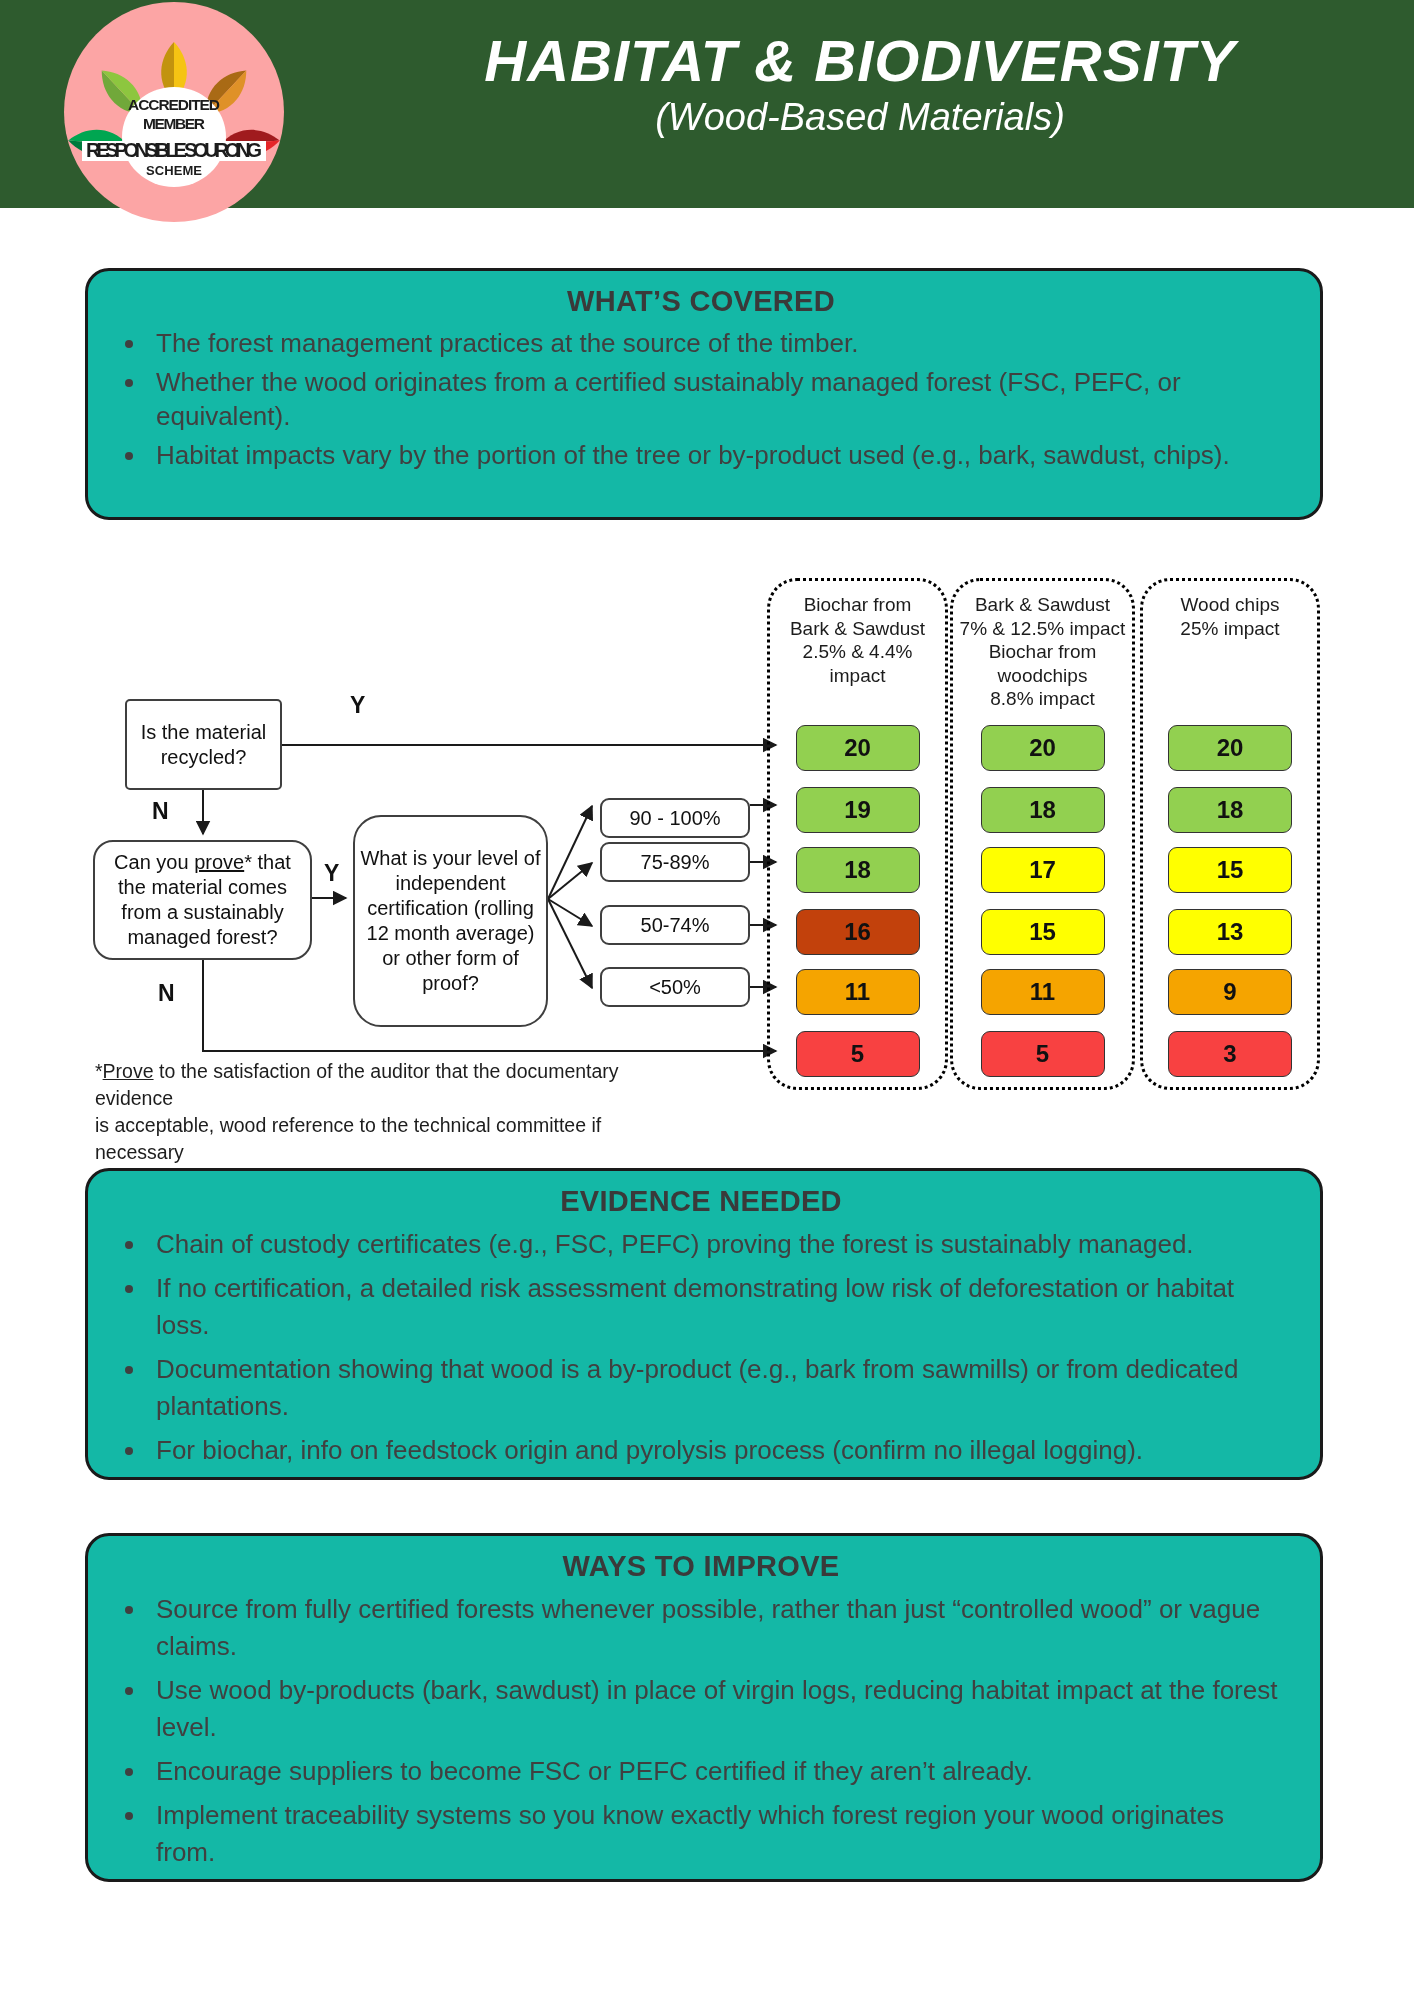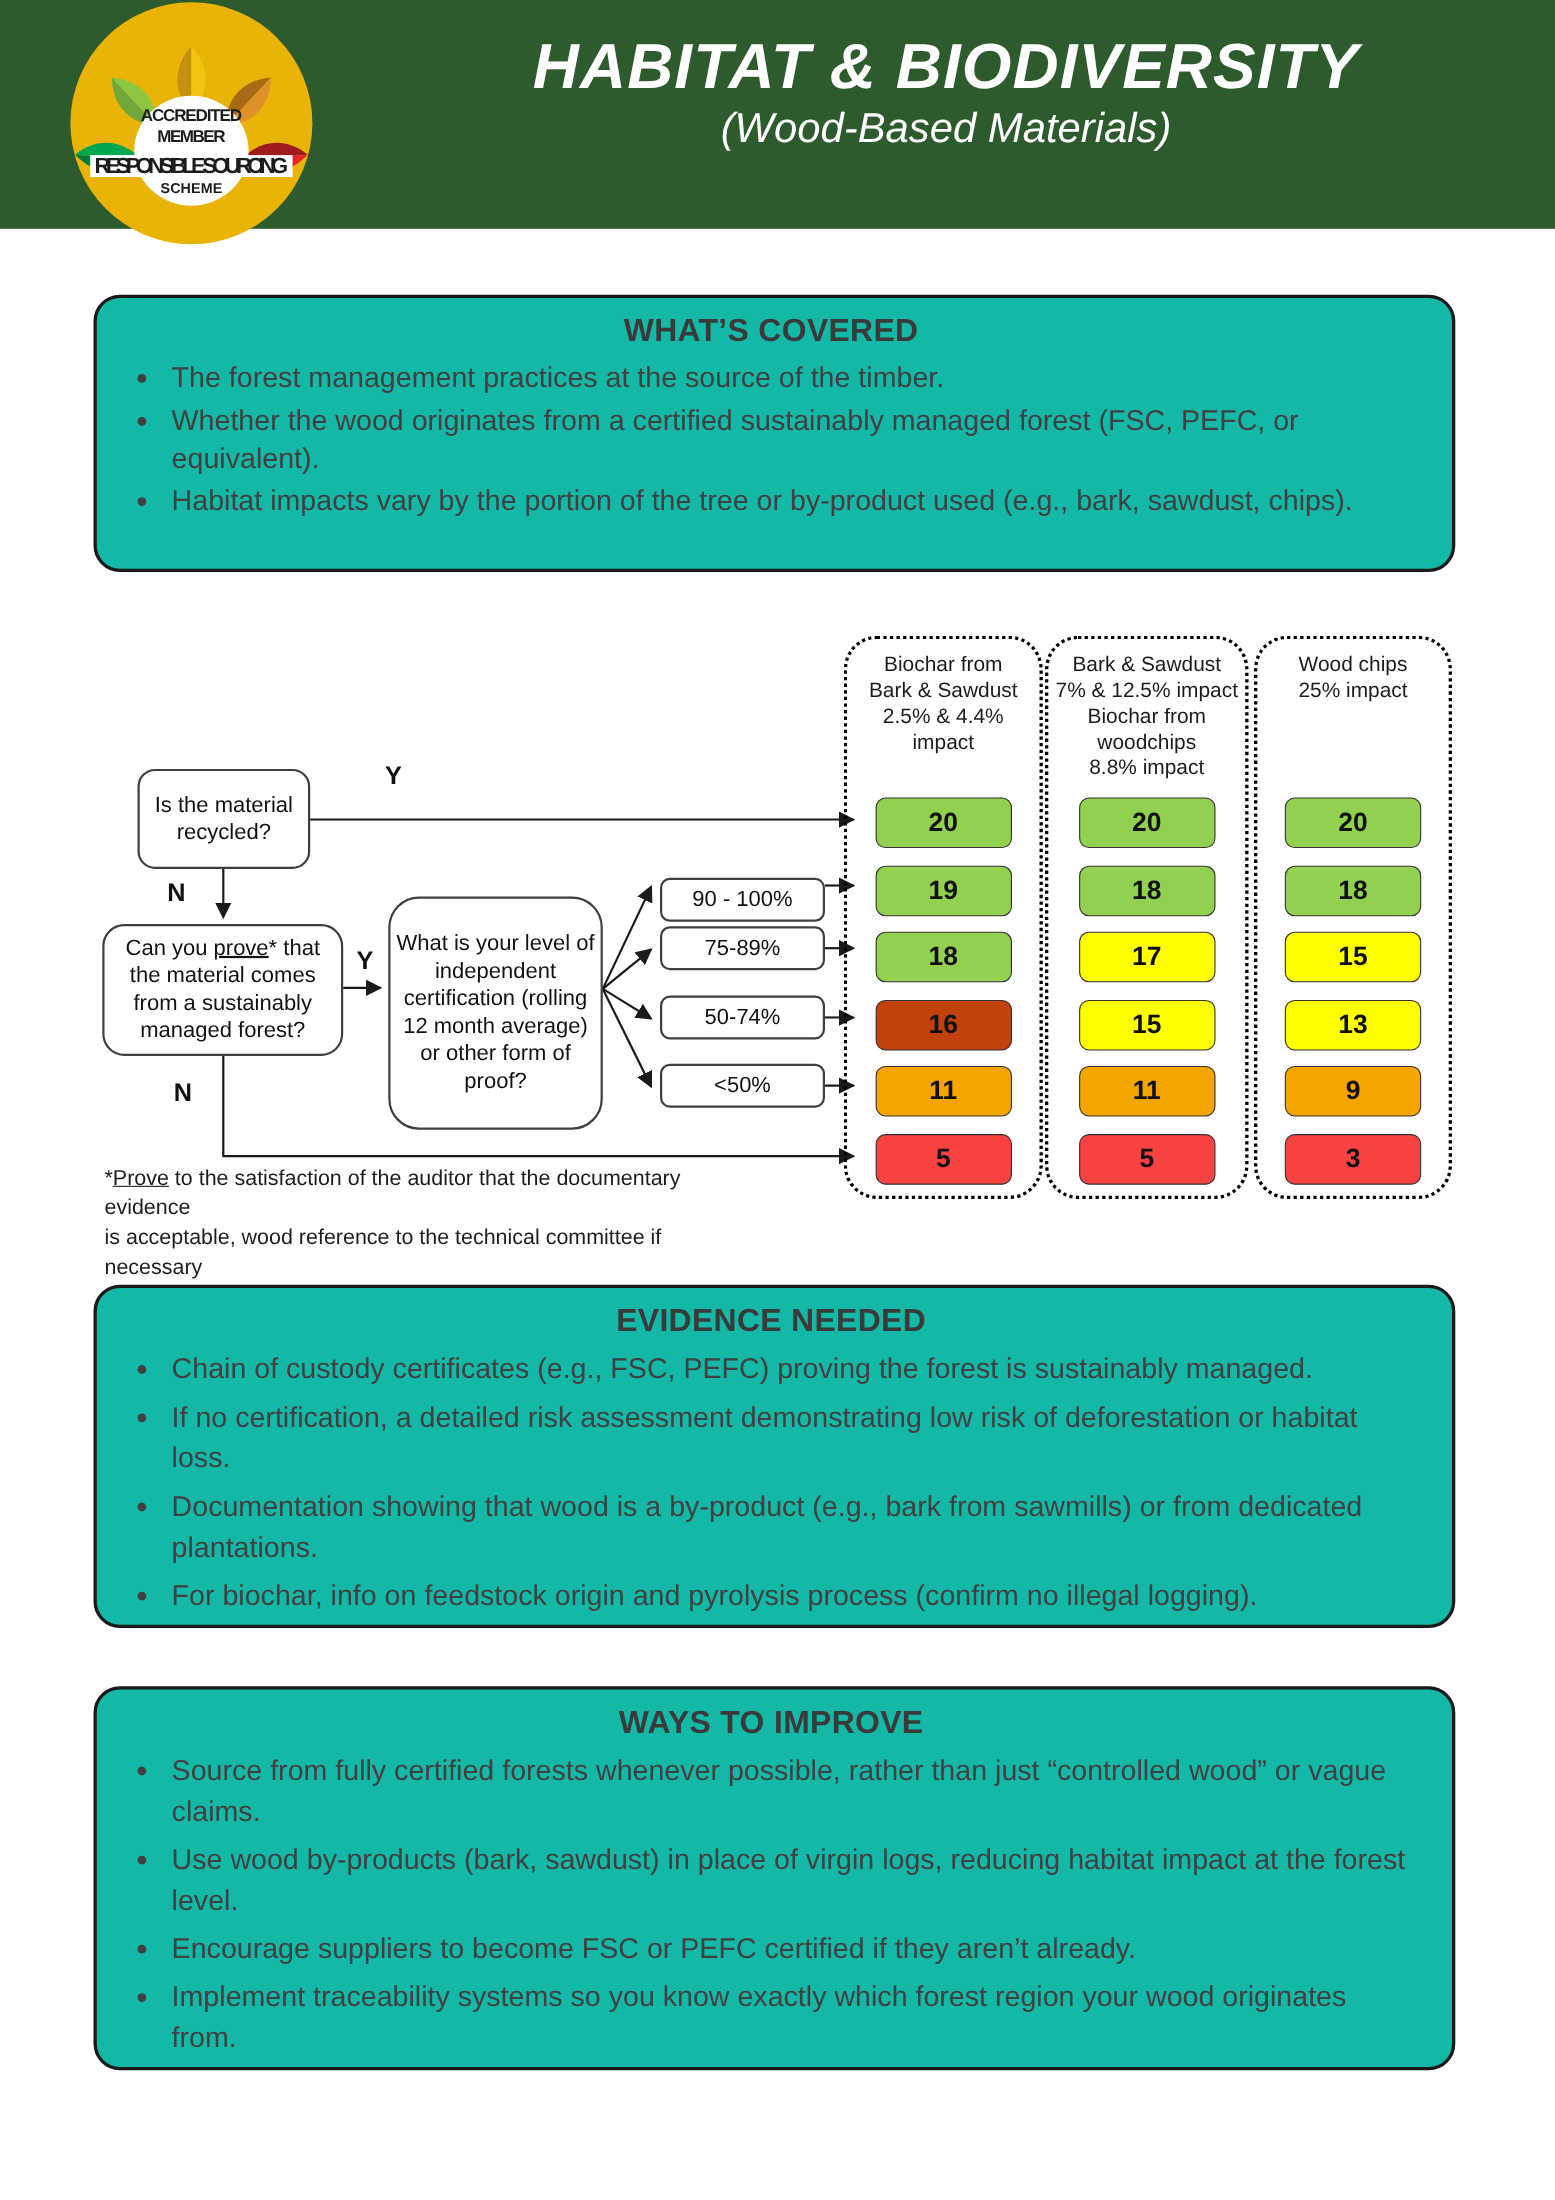--- a/index.html
+++ b/index.html
@@ -5,37 +5,37 @@
   html,body{margin:0;padding:0;background:#fff;}
   .page{position:relative;width:1414px;height:2000px;background:#ffffff;overflow:hidden;
         font-family:"Liberation Sans",sans-serif;color:#3c3c3c;}
   
   .bar{position:absolute;left:0;width:1414px;background:#2e5b2e;}
   .header{top:0;height:208px;}
   .footer{top:1938px;height:62px;display:flex;align-items:center;justify-content:center;}
   .footer-text{color:#ffffff;font-size:27px;letter-spacing:.2px;}
   
   .logo-circle{position:absolute;left:64px;top:2px;width:220px;height:220px;border-radius:50%;
-               background:#eab308;}
+               background:#fca5a5;}
   .logo-circle svg{position:absolute;left:0;top:0;}
   
   .title-wrap{position:absolute;left:320px;top:30px;width:1080px;text-align:center;color:#ffffff;}
   .h-title{font-size:58px;font-weight:bold;font-style:italic;letter-spacing:1px;line-height:62px;}
   .h-sub{font-size:38px;font-style:italic;line-height:46px;margin-top:2px;}
   
   .panel{position:absolute;left:85px;width:1238px;background:#14b8a6;border:3px solid #1a1a1a;
          border-radius:24px;box-sizing:border-box;padding:14px 36px 10px 30px;}
   .panel-title{text-align:center;font-size:29px;font-weight:bold;color:#3a3a3a;letter-spacing:.3px;}
   .panel ul{margin:8px 0 0 0;padding-left:30px;font-size:26px;color:#404040;}
   .panel li{padding-left:8px;margin-bottom:5px;line-height:34px;}
   .panel.loose li{line-height:37px;margin-bottom:7px;}
   
   .flow{position:absolute;left:0;top:560px;width:1414px;height:575px;}
   .flow svg.lines{position:absolute;left:0;top:0;}
-  .fc-box{position:absolute;background:#fff;border:2px solid #3f3f3f;border-radius:16px;
+  .fc-box{position:absolute;background:#fff;border:2px solid #3f3f3f;border-radius:5px;
           display:flex;align-items:center;justify-content:center;text-align:center;
           font-size:20px;line-height:25px;color:#111;box-sizing:border-box;padding:4px;}
   .pct-box{position:absolute;left:600px;width:150px;height:40px;background:#fff;border:2px solid #3f3f3f;
            border-radius:9px;display:flex;align-items:center;justify-content:center;font-size:20px;color:#111;
            box-sizing:border-box;}
   .lab{position:absolute;font-weight:bold;font-size:23px;color:#111;}
   .score-col{position:absolute;top:18px;height:512px;border:3px dotted #000;border-radius:30px;box-sizing:border-box;}
   .col-header{position:absolute;top:12px;left:0;width:100%;text-align:center;font-size:19px;
               line-height:23.5px;color:#1c1c1c;white-space:pre-line;}
   .chip{position:absolute;left:50%;transform:translateX(-50%);width:124px;height:46px;border:1.5px solid #333;

